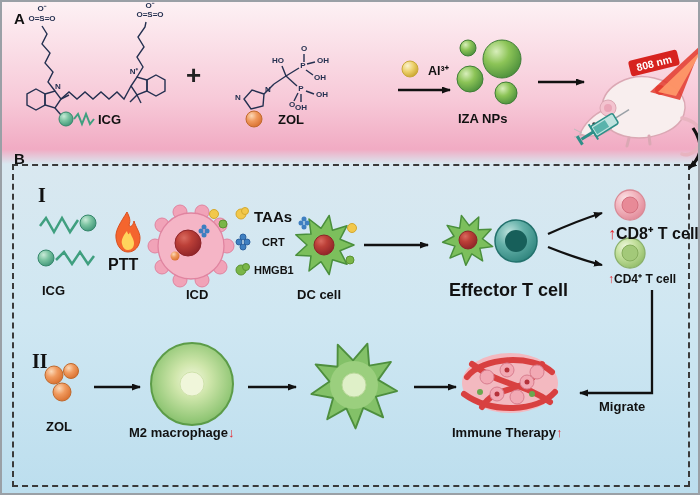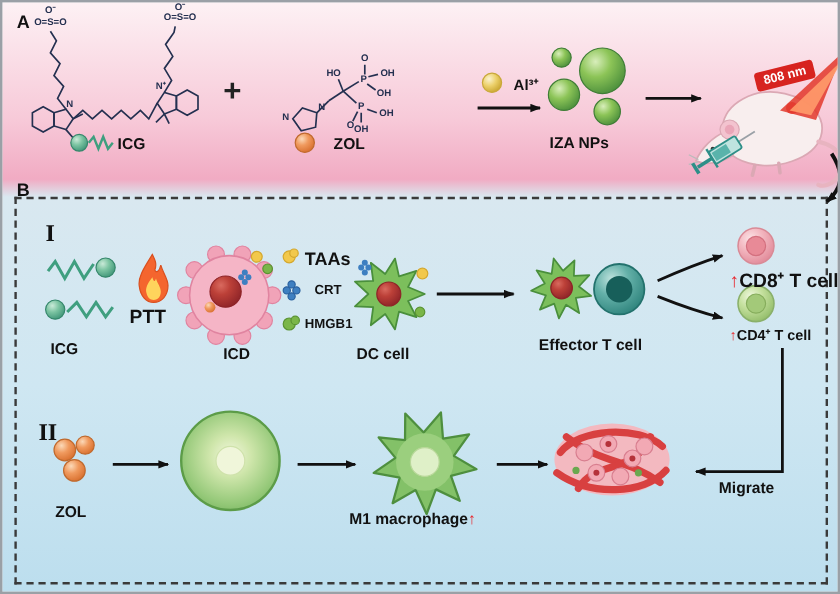--- a/index.html
+++ b/index.html
@@ -312,22 +312,23 @@
   <div class="lbl" style="left:12px;top:148px;font-size:15px">B</div>
   <div class="lbl roman" style="left:36px;top:182px">I</div>
 
   <div class="lbl" style="left:40px;top:281px;font-size:13px">ICG</div>
   <div class="lbl" style="left:106px;top:254px;font-size:16px">PTT</div>
   <div class="lbl" style="left:184px;top:285px;font-size:13px">ICD</div>
   <div class="lbl" style="left:252px;top:206px;font-size:15px">TAAs</div>
   <div class="lbl" style="left:260px;top:234px;font-size:11px">CRT</div>
   <div class="lbl" style="left:252px;top:262px;font-size:11px">HMGB1</div>
   <div class="lbl" style="left:295px;top:285px;font-size:13px">DC cell</div>
-  <div class="lbl" style="left:447px;top:278px;font-size:13px">Effector T cell</div>
+  <div class="lbl" style="left:447px;top:278px;font-size:18px">Effector T cell</div>
   <div class="lbl" style="left:606px;top:220px;font-size:16px"><span class="red">↑</span><span>CD8⁺ T cell</span></div>
   <div class="lbl" style="left:606px;top:268px;font-size:12px"><span class="red">↑</span><span>CD4⁺ T cell</span></div>
 
   <div class="lbl roman" style="left:30px;top:348px">II</div>
   <div class="lbl" style="left:44px;top:417px;font-size:13px">ZOL</div>
-  <div class="lbl" style="left:289px;top:423px;font-size:13px"><span>M1 macrophage</span><span class="red">↑</span></div>
+  <div class="lbl" style="left:127px;top:423px;font-size:13px"><span>M2 macrophage</span><span class="red">↓</span></div>
+  <div class="lbl" style="left:450px;top:423px;font-size:13px"><span>Immune Therapy</span><span class="red">↑</span></div>
   <div class="lbl" style="left:597px;top:397px;font-size:13px">Migrate</div>
 
 </div>
 
 </body></html>

